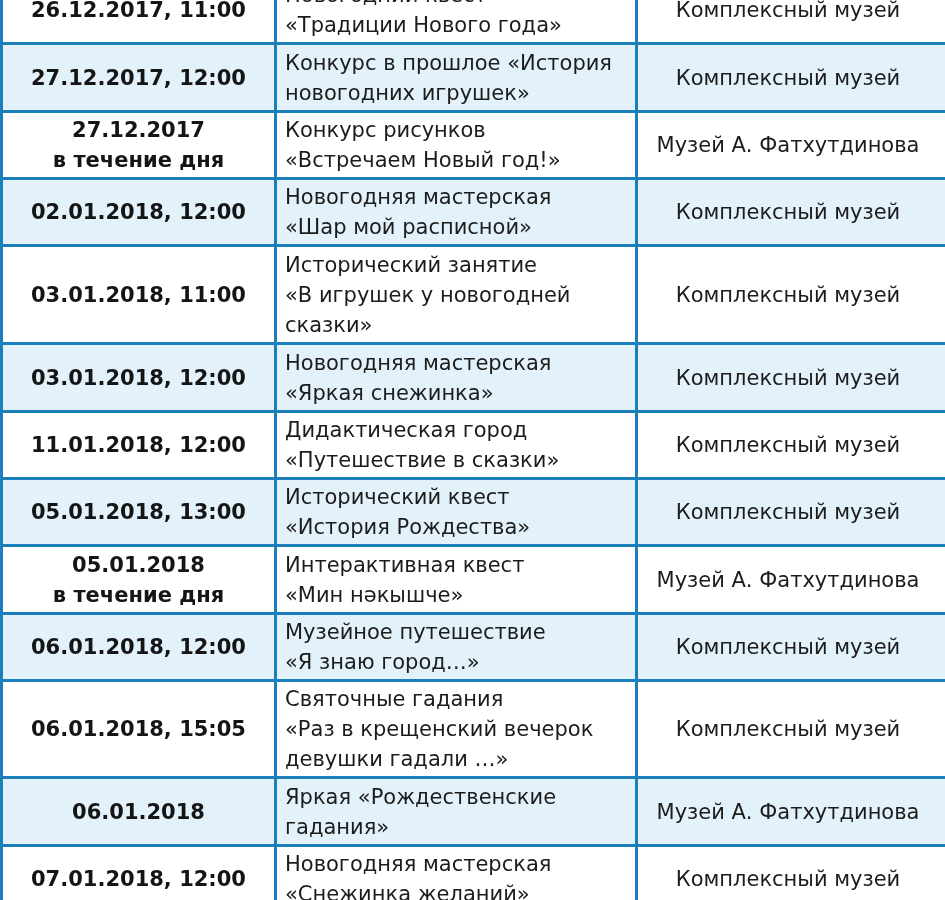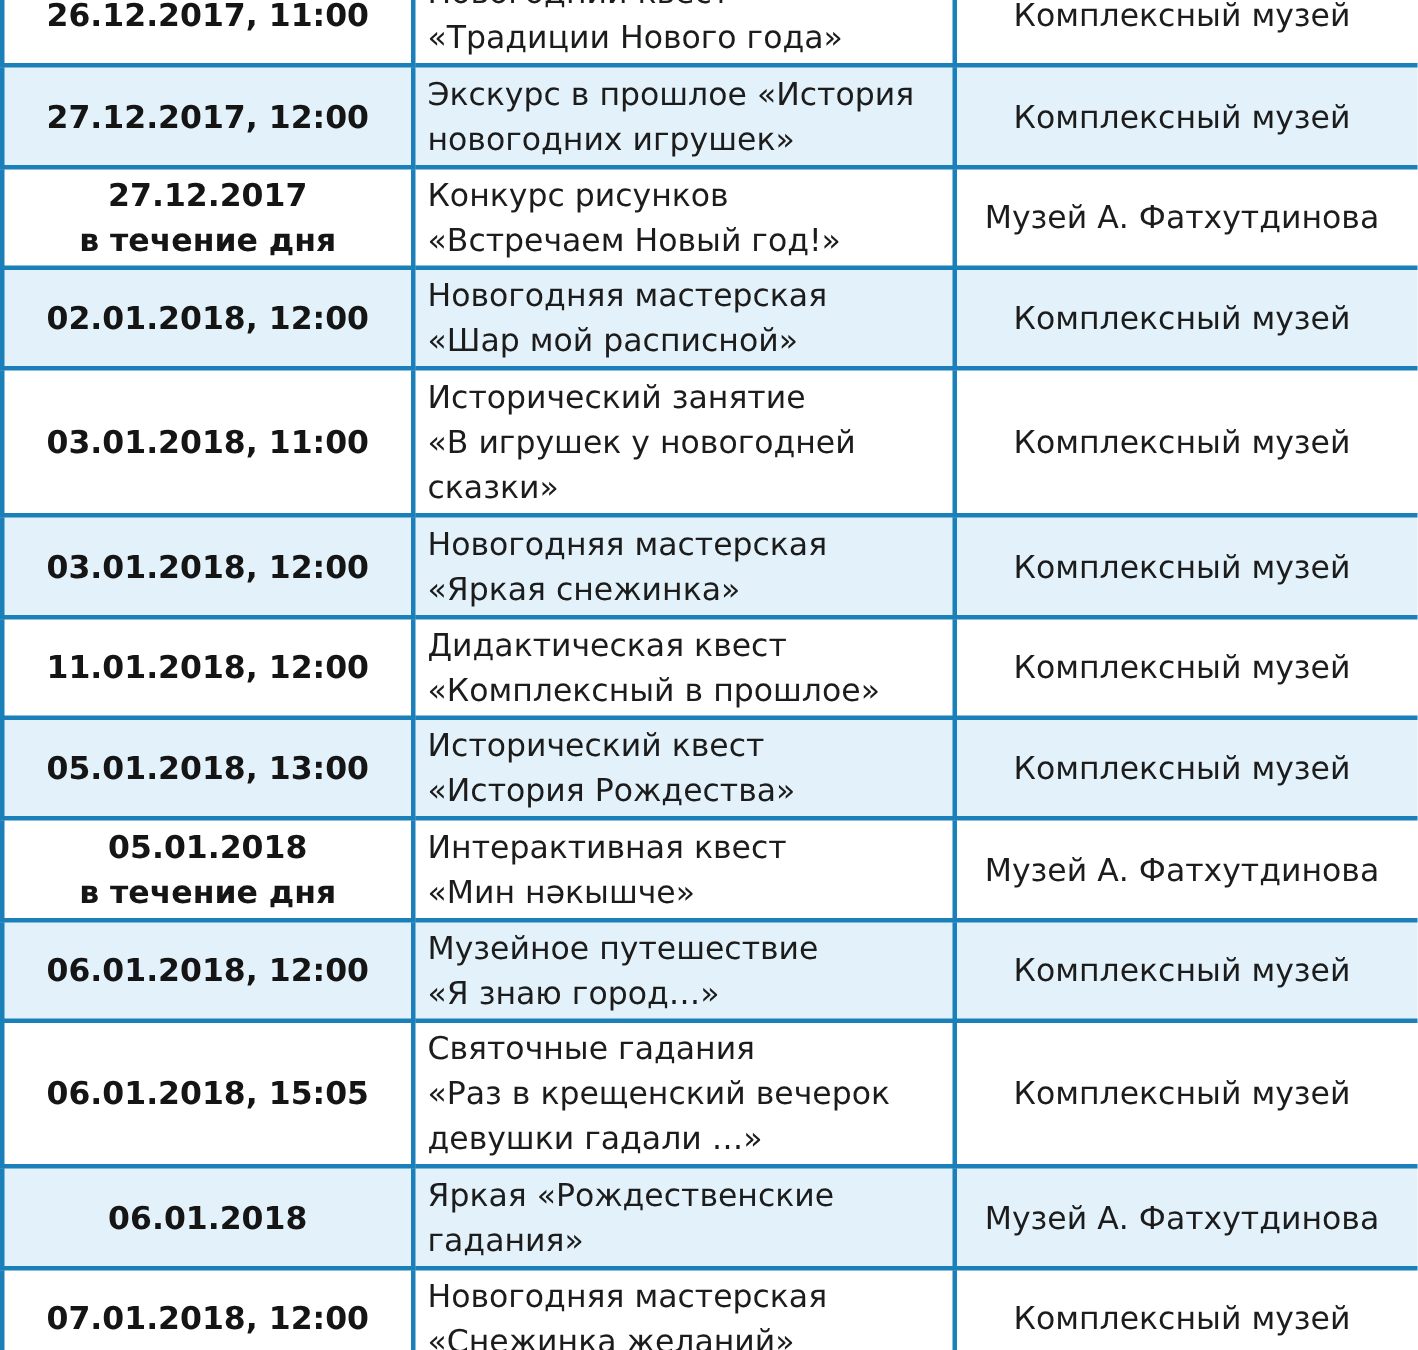--- a/index.html
+++ b/index.html
@@ -43,21 +43,21 @@
             <div>Новогодний квест</div>
             <div>«Традиции Нового года»</div>
           </td>
           <td class="place"><span>Комплексный музей</span></td>
         </tr>
         <tr class="alt" style="height: 68px;">
           <td class="date">
             <div>27.12.2017, 12:00</div>
           </td>
           <td class="event">
-            <div>Экскурс в прошлое «История</div>
+            <div>Конкурс в прошлое «История</div>
             <div>новогодних игрушек»</div>
           </td>
           <td class="place"><span>Комплексный музей</span></td>
         </tr>
         <tr class="plain" style="height: 67px;">
           <td class="date">
             <div>27.12.2017</div>
             <div>в течение дня</div>
           </td>
           <td class="event">
@@ -95,22 +95,22 @@
             <div>Новогодняя мастерская</div>
             <div>«Яркая снежинка»</div>
           </td>
           <td class="place"><span>Комплексный музей</span></td>
         </tr>
         <tr class="plain" style="height: 67px;">
           <td class="date">
             <div>11.01.2018, 12:00</div>
           </td>
           <td class="event">
-            <div>Дидактическая квест</div>
-            <div>«Комплексный в прошлое»</div>
+            <div>Дидактическая город</div>
+            <div>«Путешествие в сказки»</div>
           </td>
           <td class="place"><span>Комплексный музей</span></td>
         </tr>
         <tr class="alt" style="height: 67px;">
           <td class="date">
             <div>05.01.2018, 13:00</div>
           </td>
           <td class="event">
             <div>Исторический квест</div>
             <div>«История Рождества»</div>

